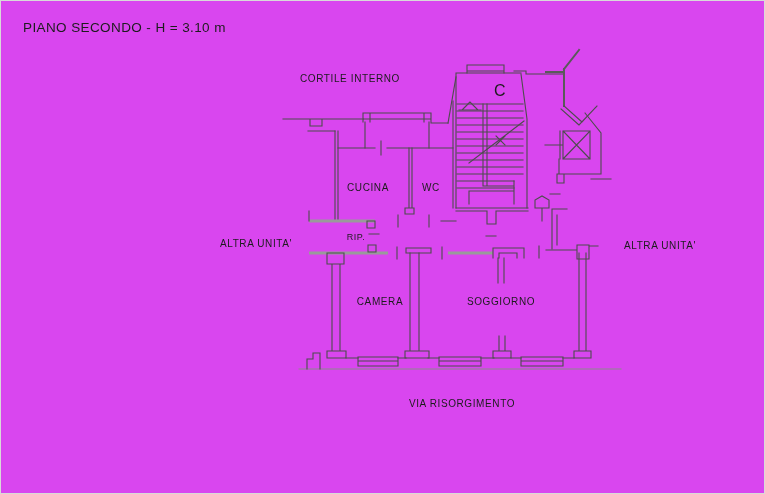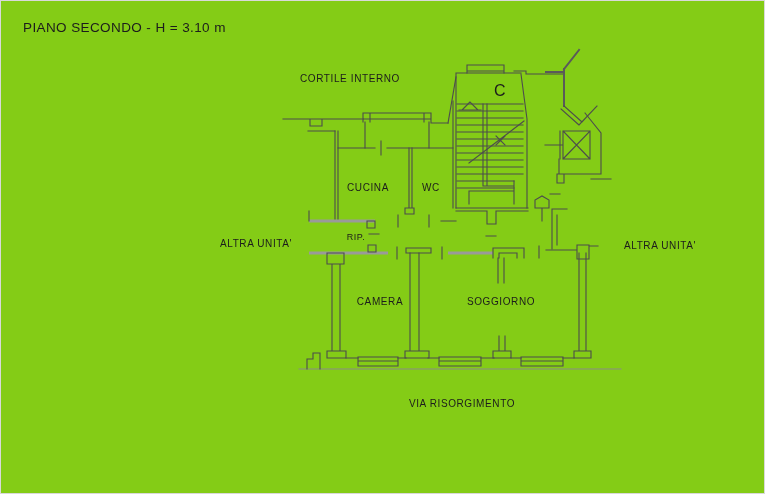--- a/index.html
+++ b/index.html
@@ -1,19 +1,19 @@
 <!DOCTYPE html>
 <html><head>
 <meta charset="utf-8">
 <style>
   html,body{margin:0;padding:0;background:#ffffff;}
   .page{
     position:relative;
     width:765px;height:494px;
-    background:#84cc16;
+    background:#d946ef;
     border:1px solid #d9d9d9;
     box-sizing:border-box;
     font-family:"Liberation Sans", sans-serif;
     overflow:hidden;
   }
   svg{display:block;}
   .wall{stroke:#4d4d4d;stroke-width:1.1;fill:none;stroke-linecap:square;}
   .wall-med{stroke:#5a5a5a;stroke-width:2;fill:none;stroke-linecap:square;}
   .wall-gray{stroke:#9a9a9a;stroke-width:3;fill:none;stroke-linecap:butt;}
   .facade{stroke:#8a8a8a;stroke-width:1;fill:none;stroke-linecap:square;}

